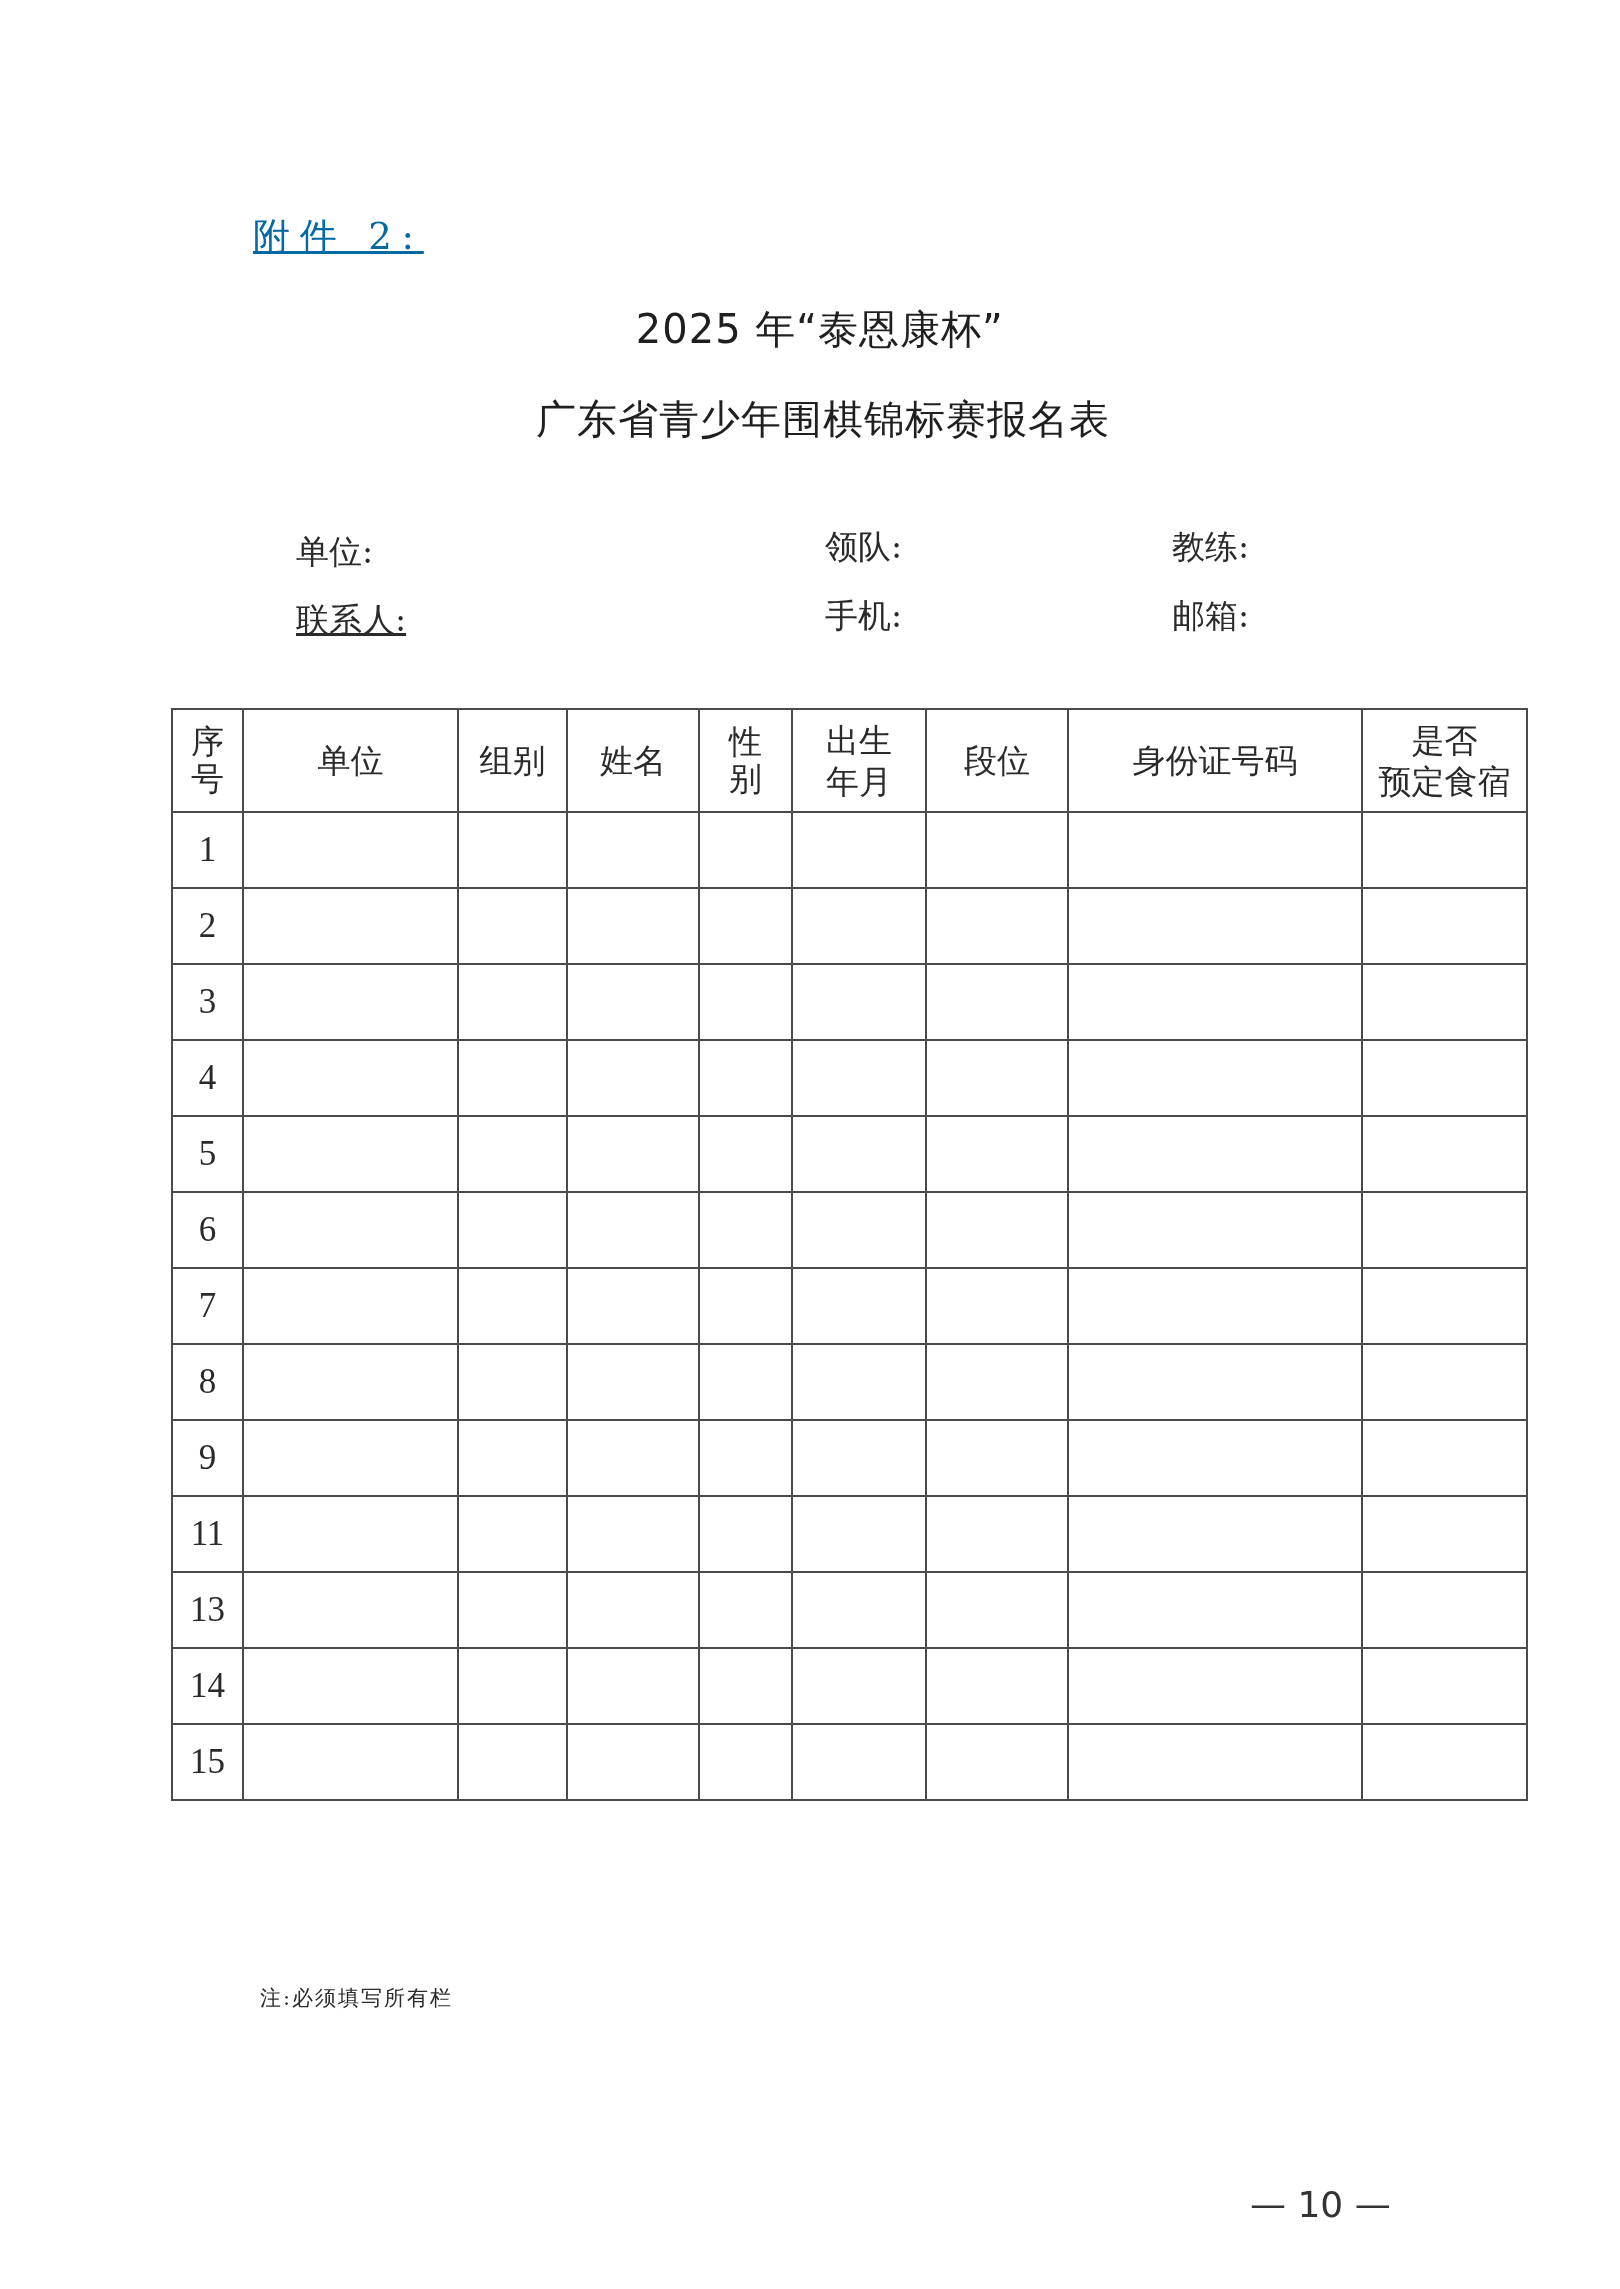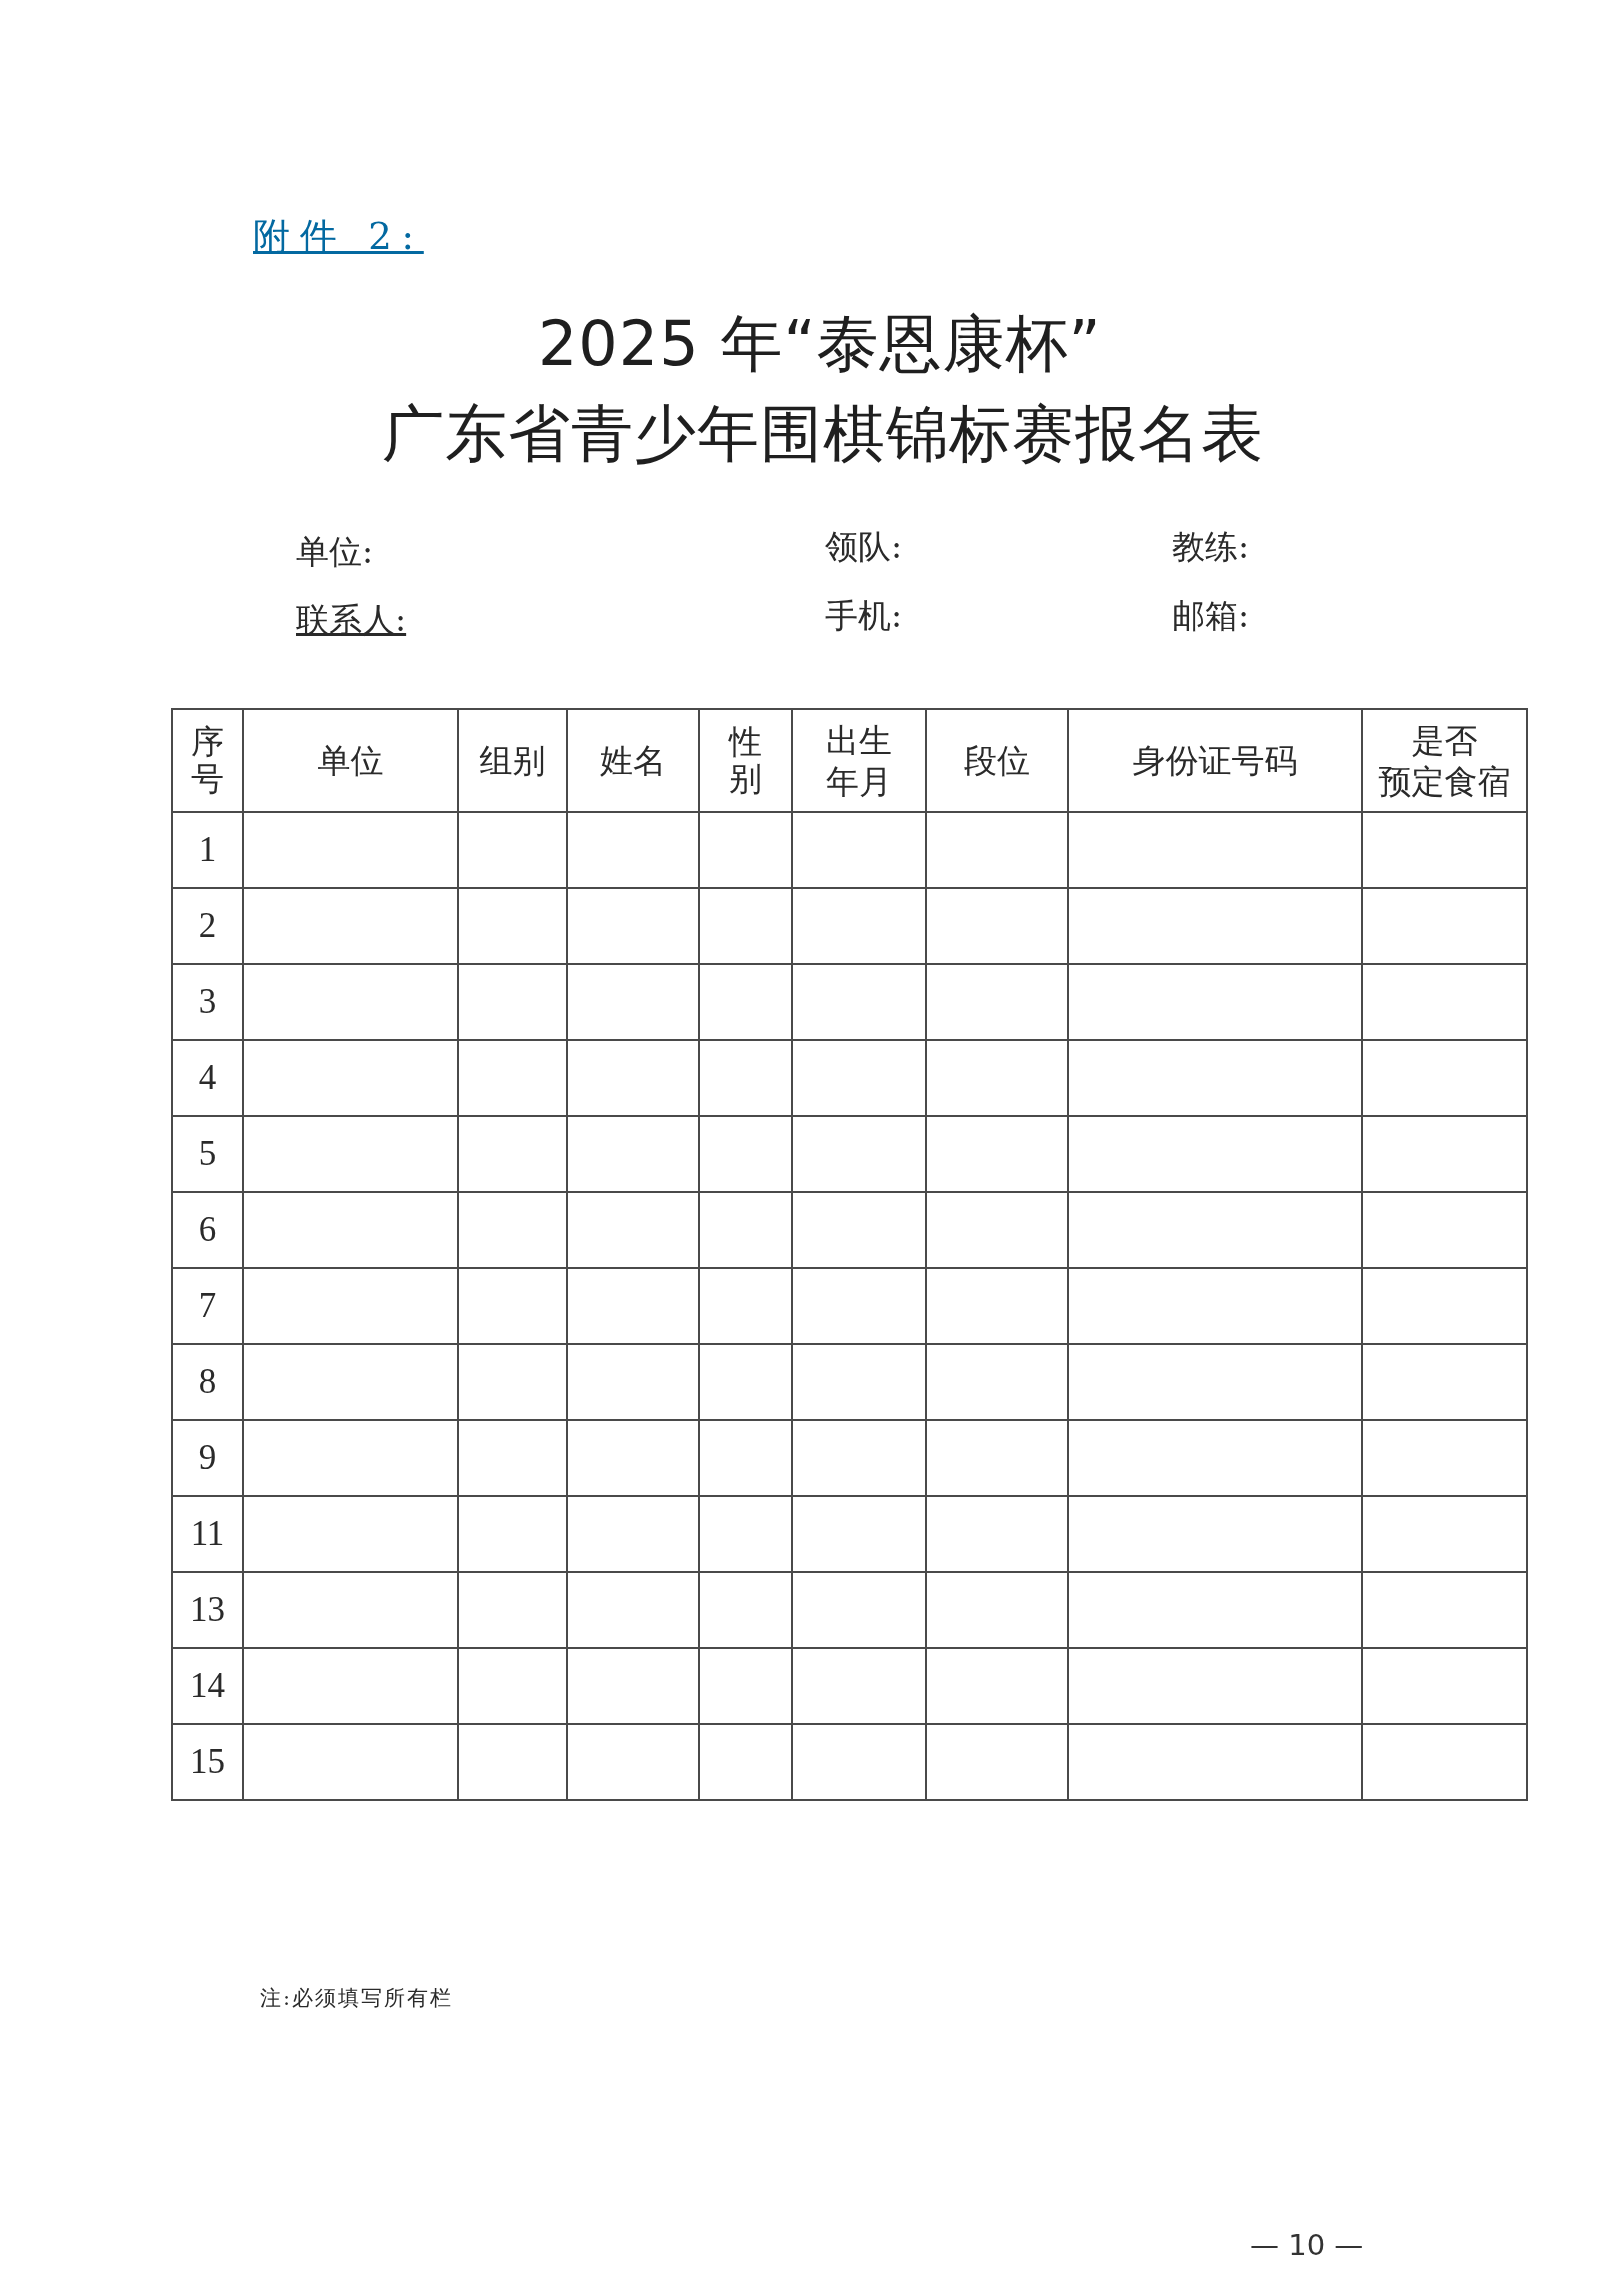--- a/index.html
+++ b/index.html
@@ -8,21 +8,21 @@
       font-family: "DejaVu Serif", "Liberation Serif", serif;
       color: #222222;
     }
     .attachment {
       position: absolute; left: 253px; top: 212px;
       font-size: 37px; letter-spacing: 9.8px; color: #0369a1; text-decoration: underline;
     }
     .title-line {
       position: absolute; left: 0; width: 1620px; text-align: center;
       font-family: "DejaVu Sans", "Liberation Sans", sans-serif;
-      font-size: 62px; color: #1f1f1f; letter-spacing: 1px;
+      font-size: 40px; color: #1f1f1f; letter-spacing: 1px;
     }
     .title-1 { top: 302px; padding-left: 19.6px; box-sizing: border-box; }
     .title-2 { top: 392px; padding-left: 26px; box-sizing: border-box; }
     .info-label {
       position: absolute; font-size: 33px; color: #2a2a2a;
     }
     table.reg {
       position: absolute; left: 171px; top: 708px;
       border-collapse: collapse;
       table-layout: fixed;
@@ -40,21 +40,21 @@
     table.reg td { height: 74px; font-size: 33px; }
     table.reg td.idx { font-family: "Liberation Serif", "DejaVu Serif", serif; font-size: 35px; }
     .vert { display: inline-block; width: 1em; line-height: 37px; }
     .note {
       position: absolute; left: 260px; top: 1984px;
       font-size: 21px; color: #2a2a2a; letter-spacing: 2px;
     }
     .page-num {
       position: absolute; left: 1250px; top: 2184px;
       font-family: "DejaVu Sans", "Liberation Sans", sans-serif;
-      font-size: 29px; color: #333; margin-top: 44px;
+      font-size: 36px; color: #333;
     }
   </style>
 </head>
 <body>
 
 <div class="attachment">附件 2:</div>
 
 <div class="title-line title-1">2025 年“泰恩康杯”</div>
 <div class="title-line title-2">广东省青少年围棋锦标赛报名表</div>
 

